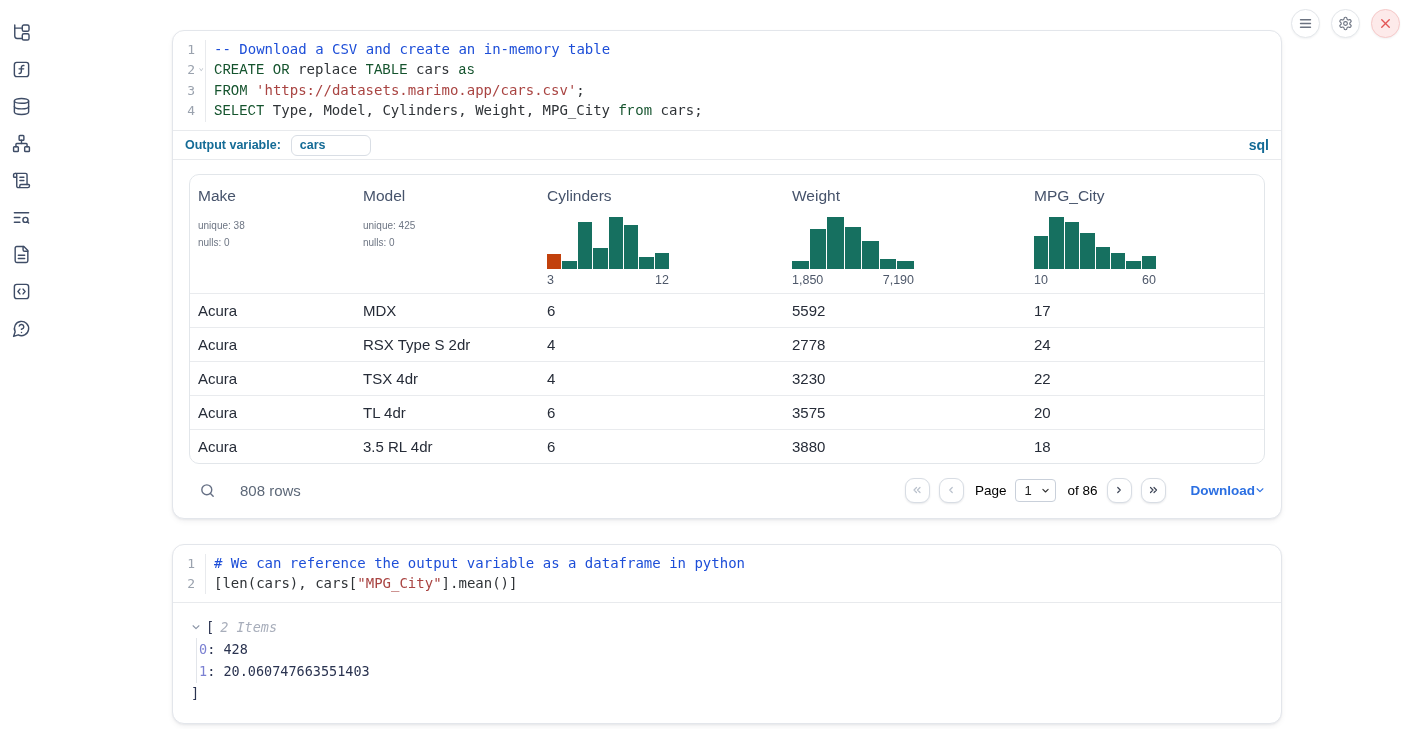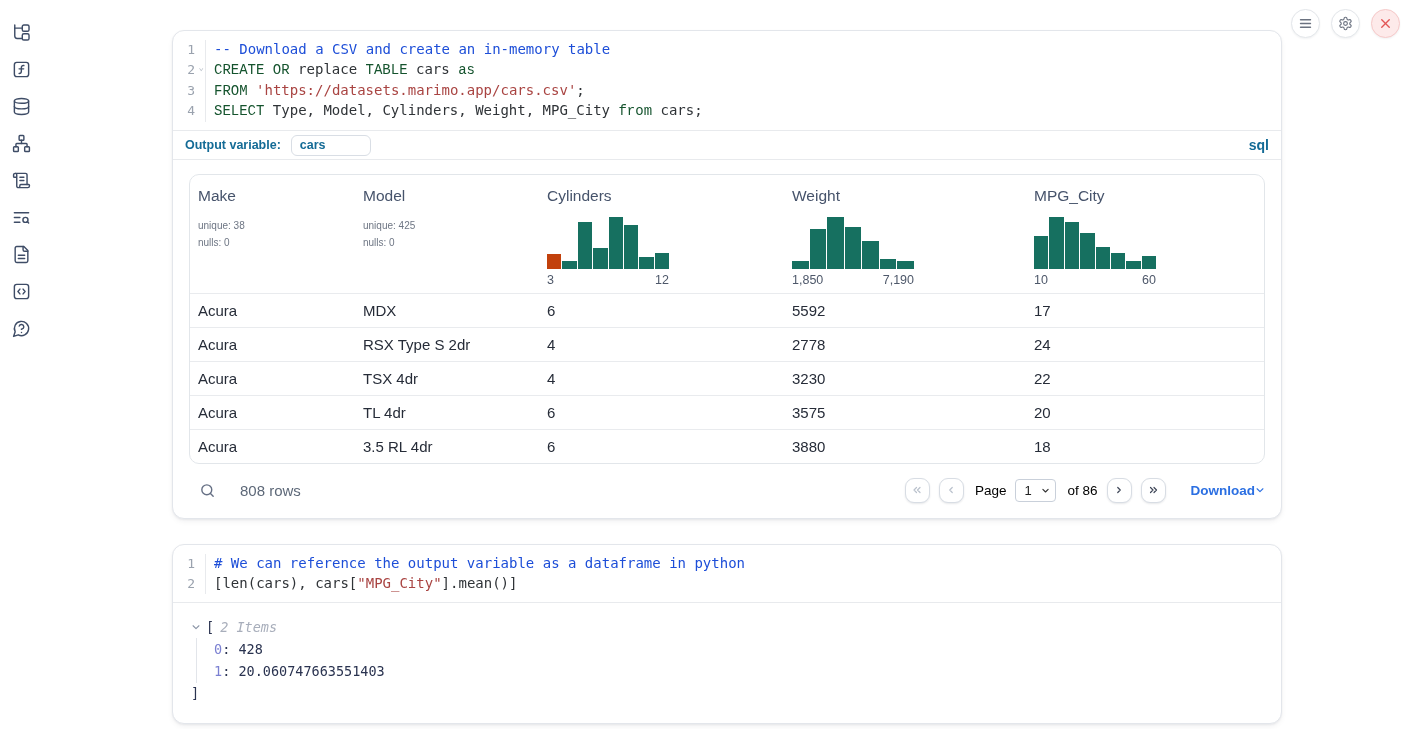--- a/index.html
+++ b/index.html
@@ -64,21 +64,21 @@
   .page-select svg { width:9px; height:9px; color:#333; }
   .download { margin-left:16px; display:flex; align-items:center; color:#2b6fe2; font-size:13.5px; font-weight:600; }
   .download svg { width:10px; height:10px; }
 
   
   .py-output { padding:14px 16px 20px 18px; border-top:1px solid #e8eaed; font-family:"DejaVu Sans Mono", monospace; font-size:13.5px; color:#2a3350; }
   .tree-head { display:flex; align-items:center; line-height:21px; }
   .tree-caret { color:#8a94a6; margin-right:5px; display:flex; }
   .tree-caret svg { width:10px; height:10px; }
   .tree-summary { color:#a8aebb; font-style:italic; margin-left:6px; }
-  .tree-children { margin-left:5px; border-left:1px solid #e2e5ea; padding-left:17px; }
+  .tree-children { margin-left:5px; border-left:1px solid #e2e5ea; padding-left:2px; }
   .tree-item { line-height:22.5px; }
   .tree-key { color:#7b80d2; }
   .tree-close { line-height:20px; }
 </style>
 </head>
 <body>
 
 <div class="sidebar">
   <div class="side-icon">
     <svg viewBox="0 0 24 24" fill="none" stroke="currentColor" stroke-width="1.8" stroke-linecap="round" stroke-linejoin="round">

